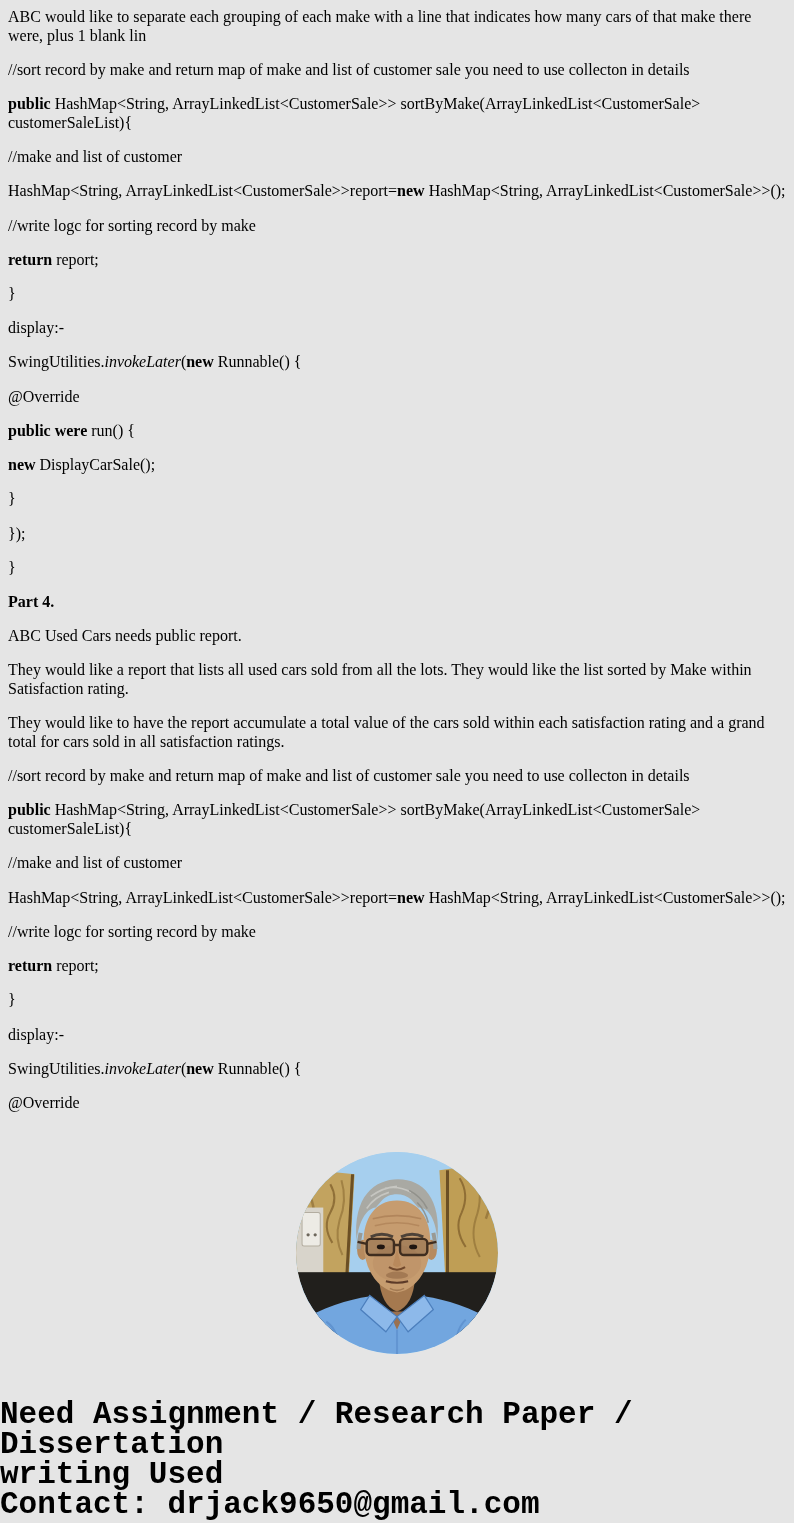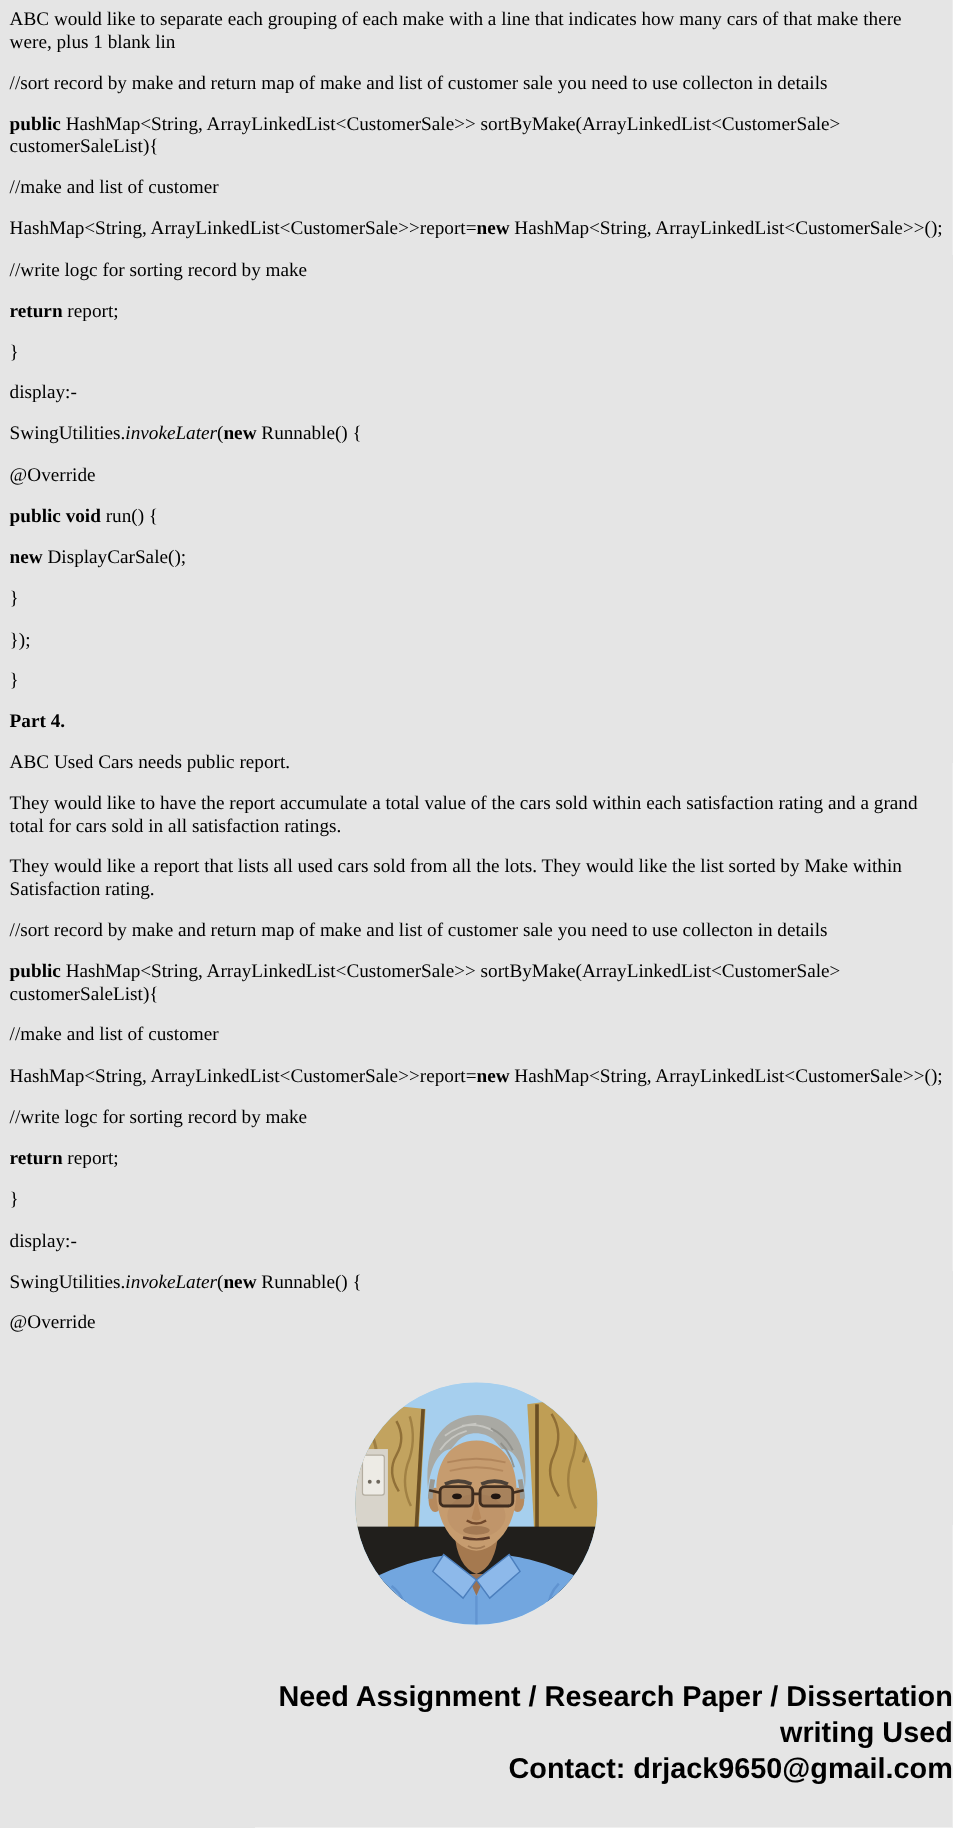--- a/index.html
+++ b/index.html
@@ -32,24 +32,24 @@
     margin: 24px auto 0 auto;
     border-radius: 50%;
     overflow: hidden;
     background: #a6cfee;
   }
   .avatar svg { display: block; }
 
   
   .footer {
     margin-top: 46px;
-    text-align: right;
-    font-family: Liberation Sans, sans-serif;
+    text-align: left;
+    font-family: Liberation Mono, monospace;
     font-weight: bold;
-    font-size: 24px;
+    font-size: 31px;
     line-height: 30px;
     color: #000000;
   }
 </style>
 </head>
 <body>
 
 <div class="page">
 
   <div class="doc-clip">
@@ -58,29 +58,29 @@
         <p><span>//sort record by make and return map of make and list of customer sale you need to use collecton in details</span></p>
         <p><span class="b">public</span><span> HashMap&lt;String, ArrayLinkedList&lt;CustomerSale&gt;&gt; sortByMake(ArrayLinkedList&lt;CustomerSale&gt; customerSaleList){</span></p>
         <p><span>//make and list of customer</span></p>
         <p><span>HashMap&lt;String, ArrayLinkedList&lt;CustomerSale&gt;&gt;report=</span><span class="b">new</span><span> HashMap&lt;String, ArrayLinkedList&lt;CustomerSale&gt;&gt;();</span></p>
         <p><span>//write logc for sorting record by make</span></p>
         <p><span class="b">return</span><span> report;</span></p>
         <p><span>}</span></p>
         <p><span>display:-</span></p>
         <p><span>SwingUtilities.</span><span class="i">invokeLater</span><span>(</span><span class="b">new</span><span> Runnable() {</span></p>
         <p><span>@Override</span></p>
-        <p><span class="b">public void</span><span> run() {</span></p>
+        <p><span class="b">public were</span><span> run() {</span></p>
         <p><span class="b">new</span><span> DisplayCarSale();</span></p>
         <p><span>}</span></p>
         <p><span>});</span></p>
         <p><span>}</span></p>
         <p><span class="b">Part 4.</span></p>
         <p><span>ABC Used Cars needs public report.</span></p>
+        <p><span>They would like a report that lists all used cars sold from all the lots. They would like the list sorted by Make within Satisfaction rating.</span></p>
         <p><span>They would like to have the report accumulate a total value of the cars sold within each satisfaction rating and a grand total for cars sold in all satisfaction ratings.</span></p>
-        <p><span>They would like a report that lists all used cars sold from all the lots. They would like the list sorted by Make within Satisfaction rating.</span></p>
         <p><span>//sort record by make and return map of make and list of customer sale you need to use collecton in details</span></p>
         <p><span class="b">public</span><span> HashMap&lt;String, ArrayLinkedList&lt;CustomerSale&gt;&gt; sortByMake(ArrayLinkedList&lt;CustomerSale&gt; customerSaleList){</span></p>
         <p><span>//make and list of customer</span></p>
         <p><span>HashMap&lt;String, ArrayLinkedList&lt;CustomerSale&gt;&gt;report=</span><span class="b">new</span><span> HashMap&lt;String, ArrayLinkedList&lt;CustomerSale&gt;&gt;();</span></p>
         <p><span>//write logc for sorting record by make</span></p>
         <p><span class="b">return</span><span> report;</span></p>
         <p><span>}</span></p>
         <p><span>display:-</span></p>
         <p><span>SwingUtilities.</span><span class="i">invokeLater</span><span>(</span><span class="b">new</span><span> Runnable() {</span></p>
         <p><span>@Override</span></p>

